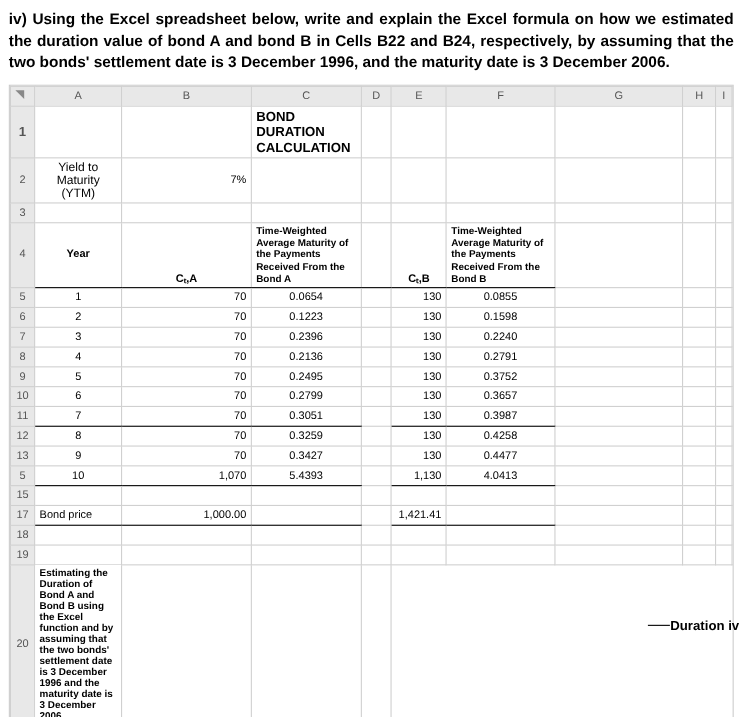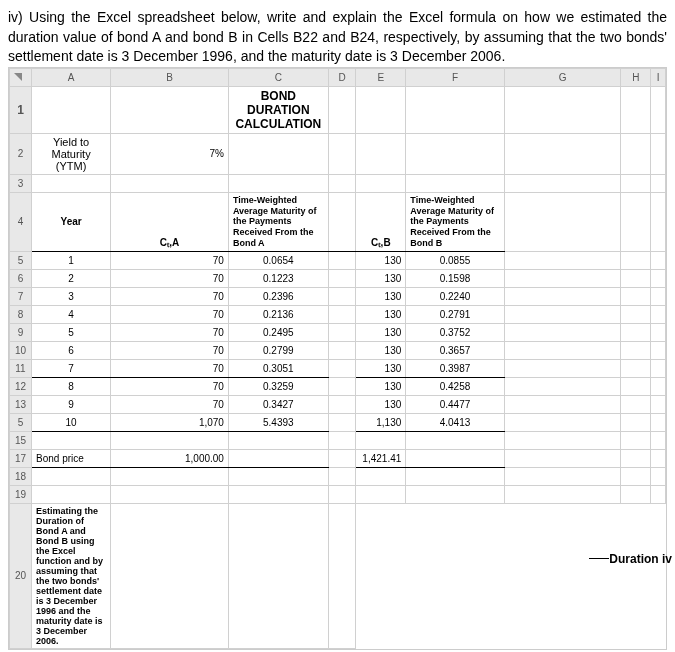--- a/index.html
+++ b/index.html
@@ -1,17 +1,17 @@
 <!DOCTYPE html>
 <html><head>
   <meta charset="utf-8">
   <style>
     * { margin: 0; padding: 0; box-sizing: border-box; }
     body { font-family: Arial, sans-serif; font-size: 11px; color: #000; background: #fff; padding: 8px; width: 675px; }
-    .question-text { font-size: 14px; line-height: 1.4; text-align: justify; }
+    .question-text { font-size: 14px; line-height: 1.4; margin-bottom: 10px; text-align: justify; font-weight: bold; }
     .spreadsheet-container { border: 1px solid #ccc; position: relative; }
     .grid { display: table; width: 100%; border-collapse: collapse; }
     .row { display: table-row; }
     .cell { display: table-cell; border: 1px solid #d0d0d0; padding: 2px 4px; height: 18px; font-size: 10px; vertical-align: middle; background: #fff; }
     .header-cell { background: #e8e8e8; text-align: center; font-weight: normal; color: #555; }
     .row-header { background: #e8e8e8; text-align: center; width: 22px; min-width: 22px; color: #555; }
     .corner { background: #e8e8e8; width: 22px; }
     .col-A { width: 80px; }
     .col-B { width: 60px; }
     .col-C { width: 100px; }
@@ -53,21 +53,21 @@
   <div class="cell header-cell col-F">F</div>
   <div class="cell header-cell col-G">G</div>
   <div class="cell header-cell col-H">H</div>
   <div class="cell header-cell col-I">I</div>
 </div>
 
 <div class="row title-row">
   <div class="cell row-header">1</div>
   <div class="cell col-A"></div>
   <div class="cell col-B"></div>
-  <div class="cell col-C bold center" style="text-align:center;margin-top:20px;">BOND DURATION CALCULATION</div>
+  <div class="cell col-C bold center" style="text-align:left;margin-top:20px;">BOND DURATION CALCULATION</div>
   <div class="cell col-D"></div>
   <div class="cell col-E"></div>
   <div class="cell col-F"></div>
   <div class="cell col-G"></div>
   <div class="cell col-H"></div>
   <div class="cell col-I"></div>
 </div>
 
 <div class="row">
   <div class="cell row-header">2</div>

